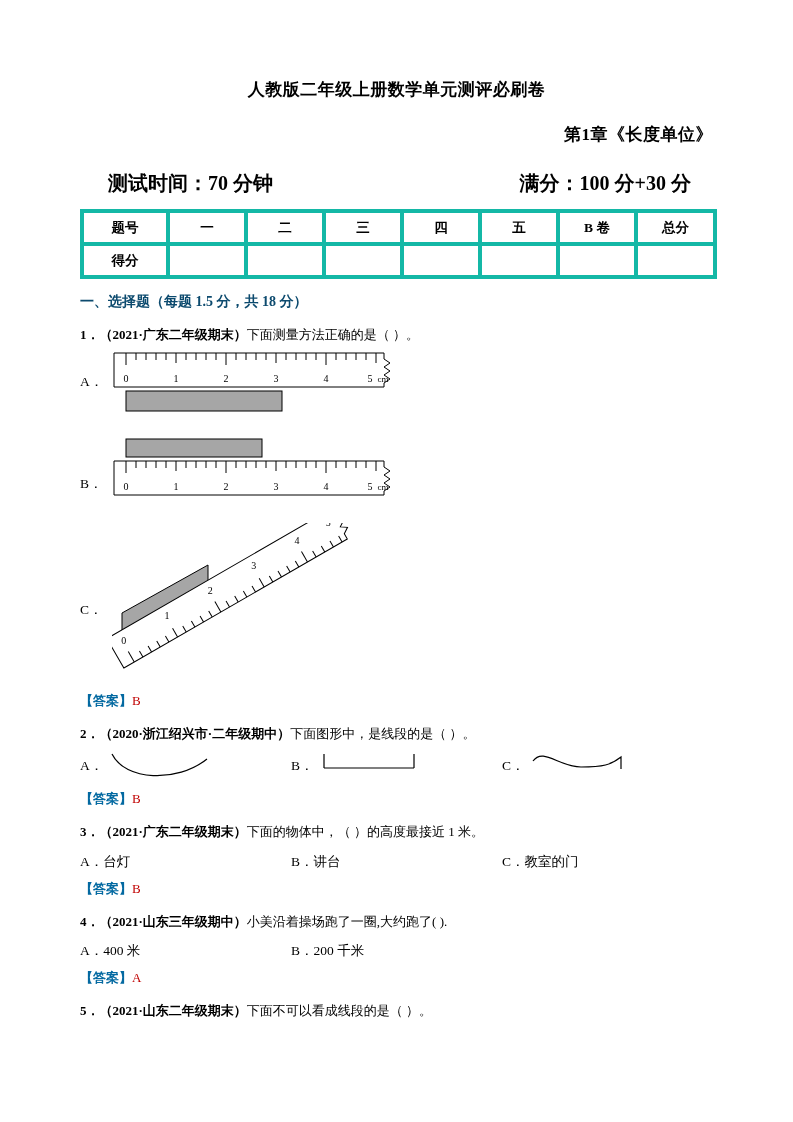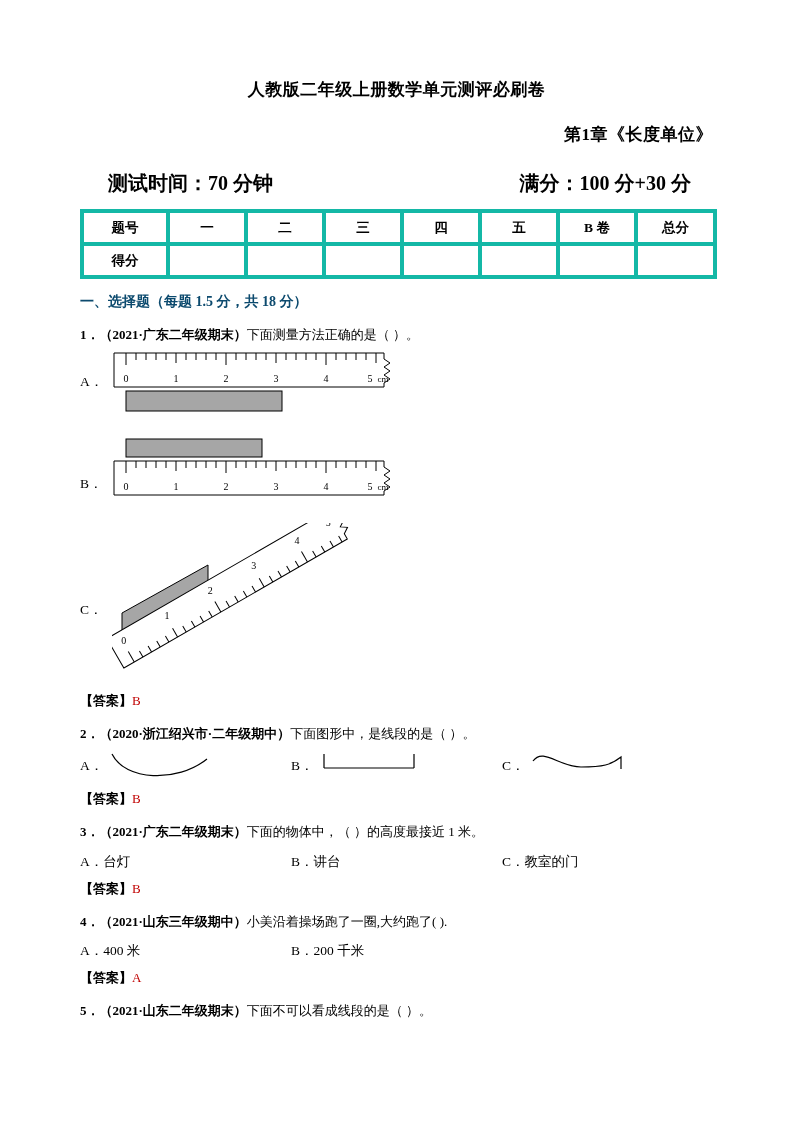--- a/index.html
+++ b/index.html
@@ -98,21 +98,21 @@
     font-weight: bold;
   }
 
   .answer {
     font-size: 13px;
     margin-top: 9px;
     color: #c00000;
   }
   .answer .lbl {
     font-weight: bold;
-    color: #000000;
+    color: #0369a1;
   }
   .answer .val {
     color: #c00000;
   }
 
   .choices {
     display: flex;
     font-size: 13.5px;
     margin-top: 11px;
   }

